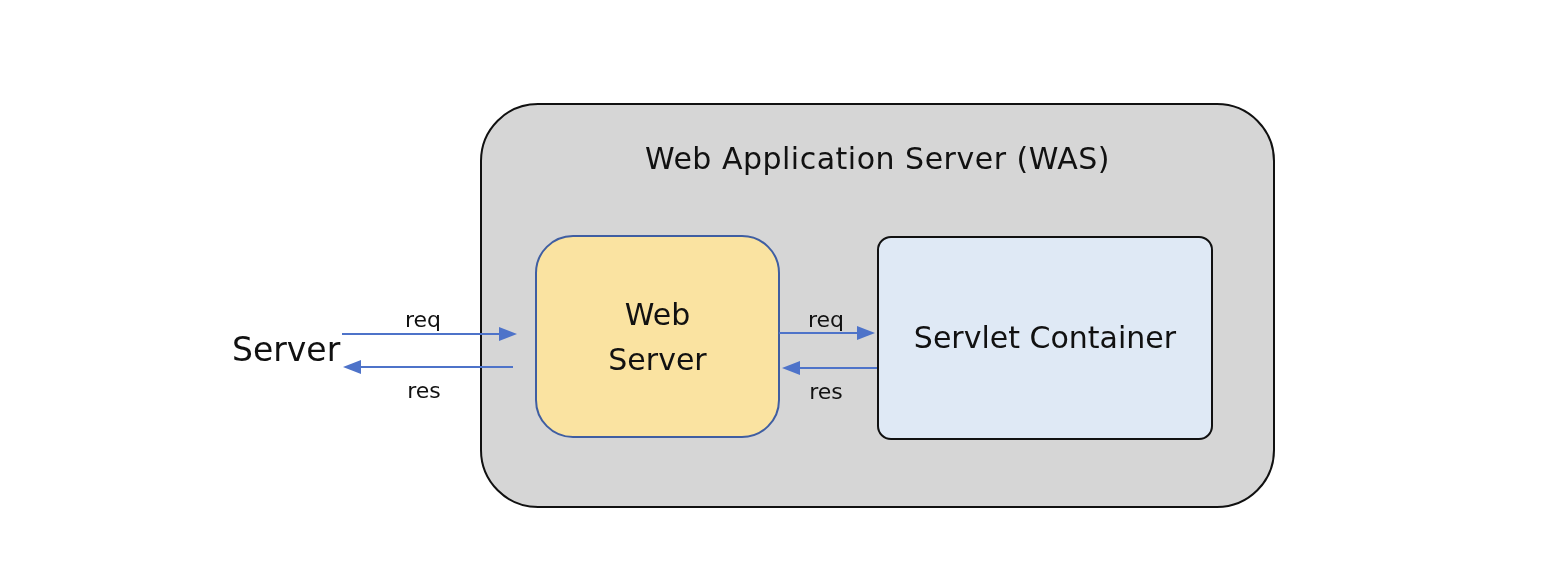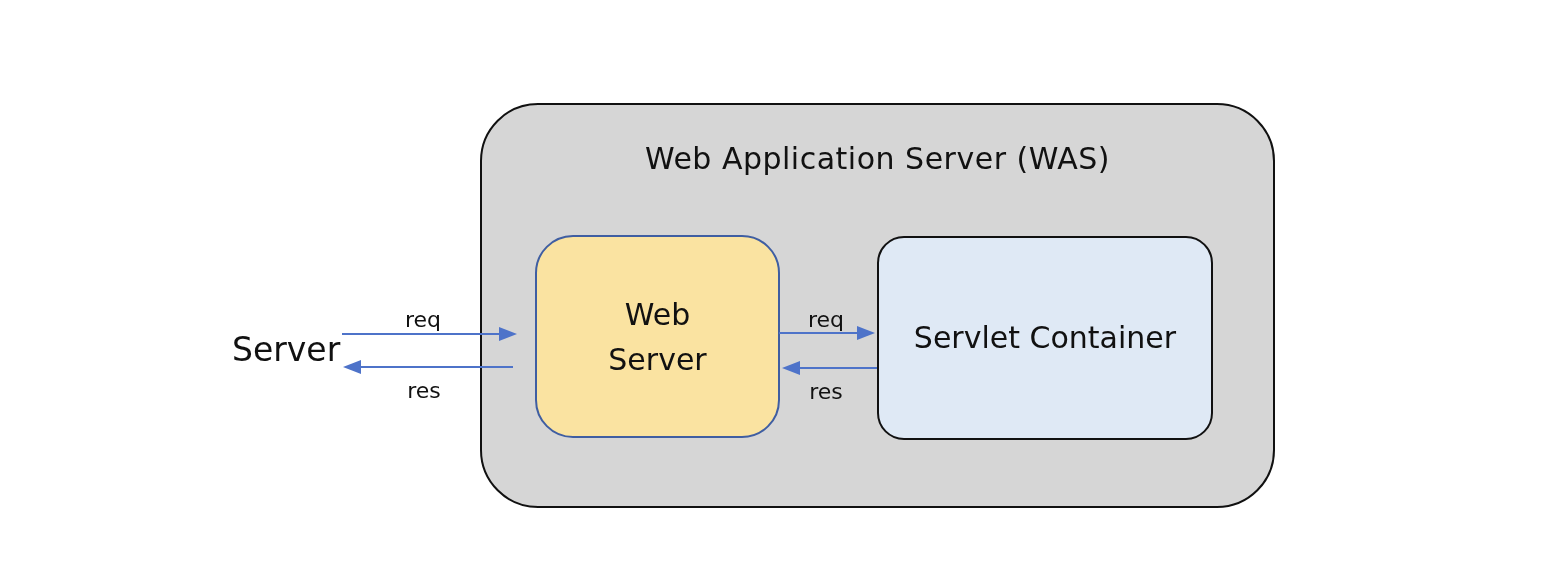--- a/index.html
+++ b/index.html
@@ -67,21 +67,21 @@
     font-size: 30px;
     line-height: 45px;
   }
   .servlet-box {
     left: 877px;
     top: 236px;
     width: 336px;
     height: 204px;
     background: var(--servlet-fill);
     border: 2px solid var(--servlet-border);
-    border-radius: 27px;
+    border-radius: 14px;
     font-size: 30px;
     line-height: 42px;
   }
   .client-label {
     position: absolute;
     left: 232px;
     top: 330px;
     font-size: 33px;
     white-space: nowrap;
   }

